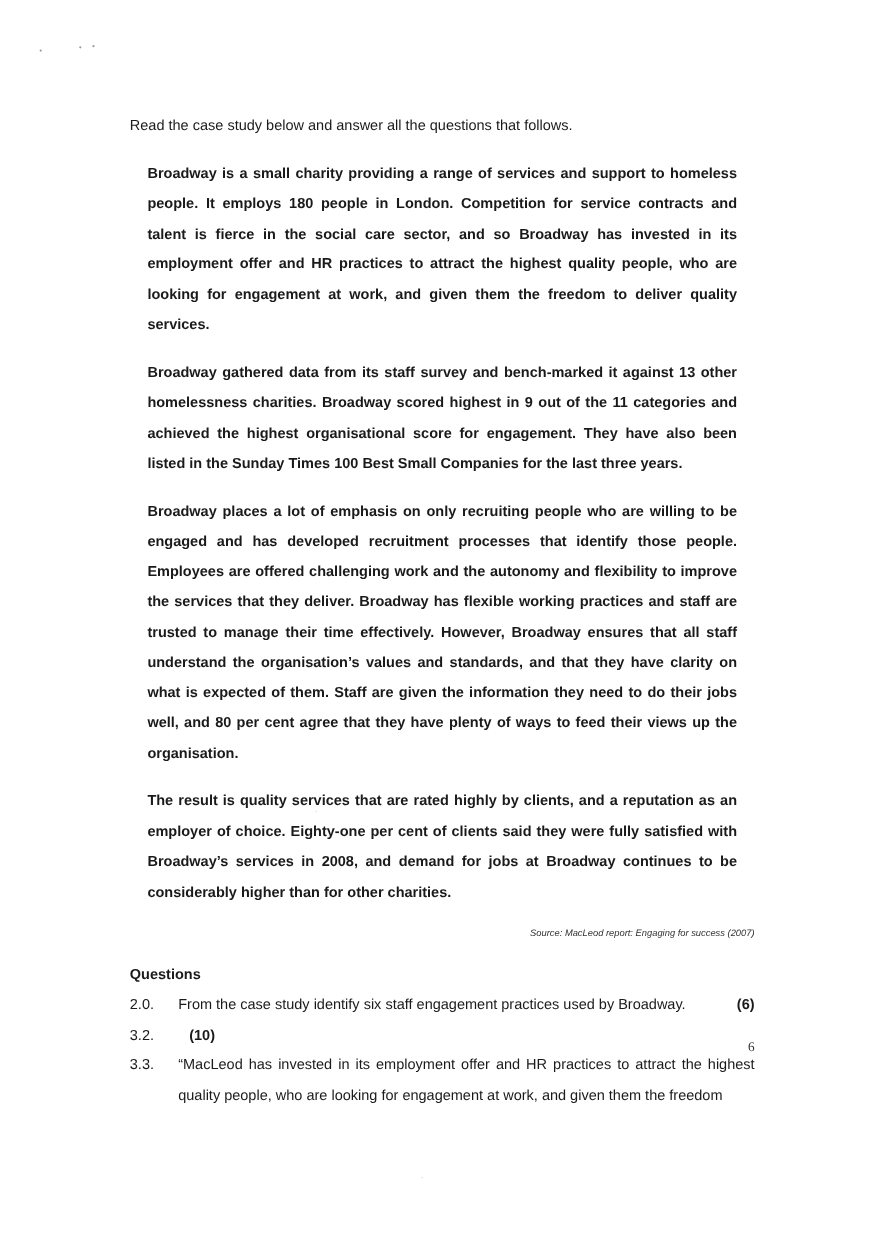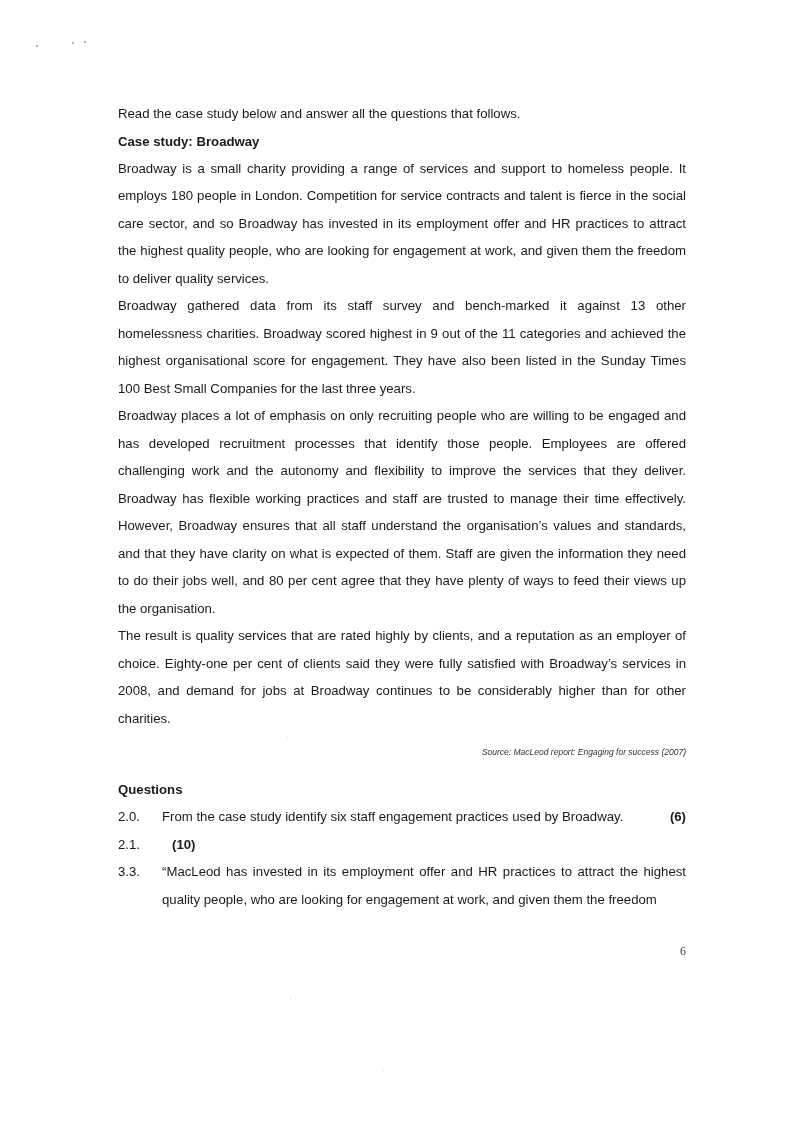--- a/index.html
+++ b/index.html
@@ -46,21 +46,22 @@
     }
     .subhead {
       font-weight: bold;
       font-size: 13.2px;
       line-height: 27px;
     }
     .para {
       font-size: 13.2px;
       line-height: 27.5px;
       text-align: justify;
-      margin: 0;
+      margin: 16px;
+      font-weight: bold;
     }
     .source {
       text-align: right;
       font-style: italic;
       font-size: 8.5px;
       line-height: 16px;
       margin-top: 12px;
       color: #333;
     }
     .questions-title {
@@ -110,39 +111,38 @@
   <span class="speck" style="left:36px;top:45px;"></span>
   <span class="speck" style="left:72px;top:42px;"></span>
   <span class="speck" style="left:84px;top:41px;"></span>
 </div>
 
 <div class="page">
 
 
   <div class="line">Read the case study below and answer all the questions that follows.</div>
 
-  <div class="subhead">Case study: Broadway</div>
 
   <p class="para">Broadway is a small charity providing a range of services and support to homeless people. It employs 180 people in London. Competition for service contracts and talent is fierce in the social care sector, and so Broadway has invested in its employment offer and HR practices to attract the highest quality people, who are looking for engagement at work, and given them the freedom to deliver quality services.</p>
   <p class="para">Broadway gathered data from its staff survey and bench-marked it against 13 other homelessness charities. Broadway scored highest in 9 out of the 11 categories and achieved the highest organisational score for engagement. They have also been listed in the Sunday Times 100 Best Small Companies for the last three years.</p>
   <p class="para">Broadway places a lot of emphasis on only recruiting people who are willing to be engaged and has developed recruitment processes that identify those people. Employees are offered challenging work and the autonomy and flexibility to improve the services that they deliver. Broadway has flexible working practices and staff are trusted to manage their time effectively. However, Broadway ensures that all staff understand the organisation’s values and standards, and that they have clarity on what is expected of them. Staff are given the information they need to do their jobs well, and 80 per cent agree that they have plenty of ways to feed their views up the organisation.</p>
   <p class="para">The result is quality services that are rated highly by clients, and a reputation as an employer of choice. Eighty-one per cent of clients said they were fully satisfied with Broadway’s services in 2008, and demand for jobs at Broadway continues to be considerably higher than for other charities.</p>
 
   <div class="source">Source: MacLeod report: Engaging for success (2007)</div>
 
   <div class="questions-title">Questions</div>
 
   <div class="qrow">
     <span class="qnum">2.0.</span>
     <span class="qtext">From the case study identify six staff engagement practices used by Broadway.</span>
     <span class="qmarks">(6)</span>
   </div>
 
   <div class="qrow">
-    <span class="qnum">2.1.</span>
+    <span class="qnum">3.2.</span>
     <span class="qmarks">(10)</span>
   </div>
 
   <div class="qrow">
     <span class="qnum">3.3.</span>
     <span class="qtext">“MacLeod has invested in its employment offer and HR practices to attract the highest quality people, who are looking for engagement at work, and given them the freedom</span>
   </div>
 
 </div>
 

